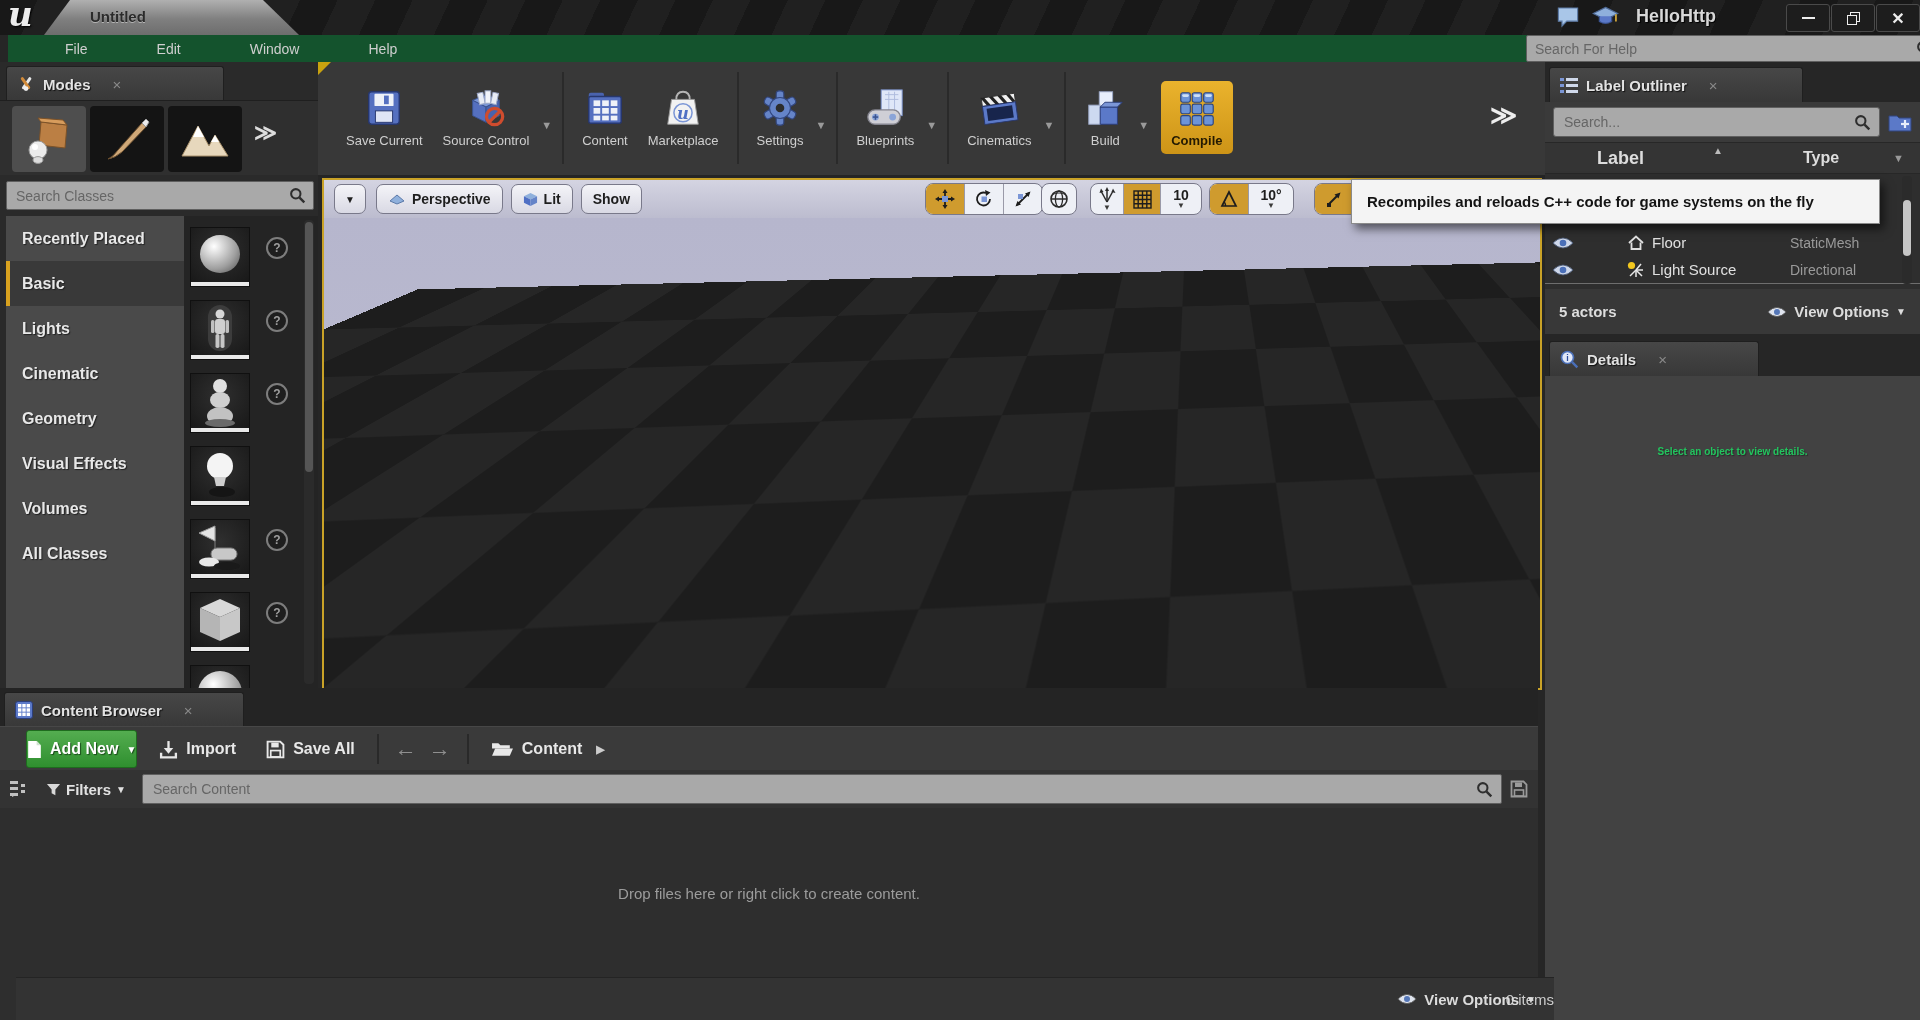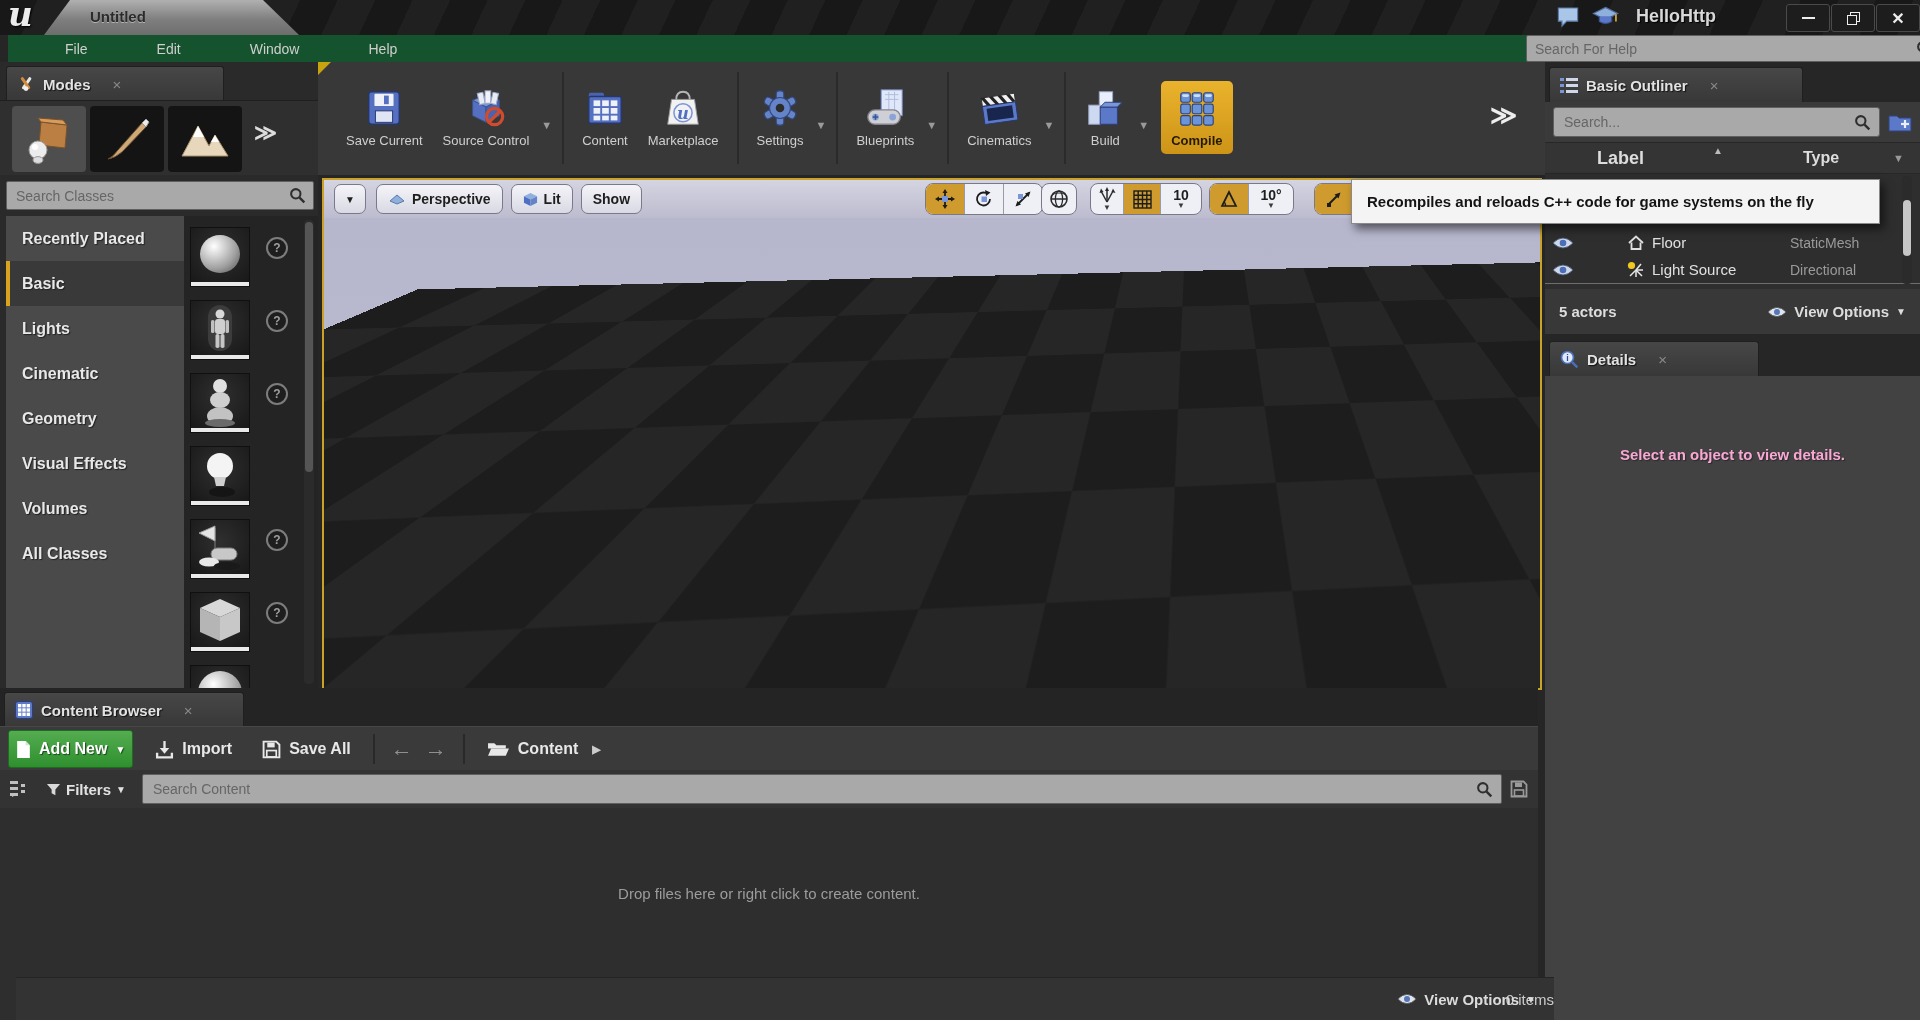--- a/index.html
+++ b/index.html
@@ -64,21 +64,21 @@
   .tooltip{left:1351px;top:179px;width:497px;height:43px;background:#f4f4f4;border:1px solid #8a8a8a;box-shadow:4px 5px 9px rgba(0,0,0,.55);display:flex;align-items:center;padding:0 15px;color:#141414;font-size:15px;font-weight:600;z-index:50;white-space:nowrap;}
   
   .outliner{left:1545px;top:62px;width:375px;height:270px;background:#3a3a3a;}
   .rowitem{height:27px;display:flex;align-items:center;gap:7px;padding-left:7px;color:#e0e0e0;font-size:15px;}
   .rowitem .type{position:absolute;left:245px;width:118px;overflow:hidden;white-space:nowrap;color:#9a9a9a;font-size:14px;-webkit-mask-image:linear-gradient(90deg,#000 70%,transparent);mask-image:linear-gradient(90deg,#000 70%,transparent);}
   .details{left:1545px;top:336px;width:375px;height:684px;background:#424242;}
   
   .cbrowser{left:0;top:688px;width:1538px;height:332px;background:#2e2e2e;}
   .cb-toolbar{position:absolute;left:0;top:38px;width:100%;height:44px;background:#3a3a3a;border-top:1px solid #474747;border-bottom:1px solid #272727;display:flex;align-items:center;}
   .cb-btn{display:flex;align-items:center;gap:8px;color:#e8e8e8;font-size:16px;font-weight:700;padding:0 12px;}
-  .addnew{height:36px;background:linear-gradient(#54ad50,#2f8f2f);border:1px solid #1e6c1e;border-radius:3px;margin-left:8px;padding:0 7px;display:flex;align-items:center;gap:8px;color:#fff;font-size:16px;font-weight:700;text-shadow:1px 1px 1px #1a4a1a;}
+  .addnew{height:36px;background:linear-gradient(#54ad50,#2f8f2f);border:1px solid #1e6c1e;border-radius:3px;margin-left:26px;padding:0 0;display:flex;align-items:center;gap:8px;color:#fff;font-size:16px;font-weight:700;text-shadow:1px 1px 1px #1a4a1a;}
   .cb-sep{width:2px;height:30px;background:#292929;margin:0 10px;}
   .arrow{color:#8f8f8f;font-size:22px;font-weight:700;padding:0 6px;}
   .cb-filters{position:absolute;left:0;top:82px;width:100%;height:38px;background:#333333;display:flex;align-items:center;}
   .cb-footer{position:absolute;left:16px;bottom:0;width:100%;height:42px;background:#333333;border-top:1px solid #242424;display:flex;align-items:center;justify-content:flex-end;}
   .viewopts{display:flex;align-items:center;gap:7px;color:#dcdcdc;font-size:15px;font-weight:700;}
   .scrollbar{background:#2b2b2b;border-radius:4px;}
   .scrollthumb{position:absolute;left:1px;width:8px;background:#8f8f8f;border-radius:4px;}
 </style>
 </head>
 <body>
@@ -568,21 +568,21 @@
                 <rect x="0" y="0" width="4" height="3"></rect>
                 <rect x="0" y="6" width="4" height="3"></rect>
                 <rect x="0" y="12" width="4" height="3"></rect>
               </g>
               <g fill="#cfd8ea">
                 <rect x="6" y="0" width="12" height="3"></rect>
                 <rect x="6" y="6" width="12" height="3"></rect>
                 <rect x="6" y="12" width="12" height="3"></rect>
               </g>
             </svg>
-          <span class="t">Basic Outliner</span>
+          <span class="t">Label Outliner</span>
           <span class="tab-x">×</span>
         </div>
       </div>
     </div>
     <div class="row" style="height:40px;padding:0 8px;gap:8px;background:#3a3a3a;">
       <div class="searchbox" style="flex:1;height:28px;padding:0 8px;border-radius:3px;">
         <input type="text" placeholder="Search..." style="">
         <svg width="17" height="17" viewBox="0 0 20 20">
             <circle cx="8" cy="8" r="5.5" fill="none" stroke="#2e2e2e" stroke-width="2.4"></circle>
             <line x1="12.4" y1="12.4" x2="18" y2="18" stroke="#2e2e2e" stroke-width="2.8"></line>
@@ -667,21 +667,21 @@
           <svg width="19" height="19" viewBox="0 0 19 19">
               <circle cx="7.5" cy="7.5" r="6" fill="#dfe7f8" stroke="#4a6fb8" stroke-width="1.7"></circle>
               <text x="7.5" y="10.8" font-size="9" font-weight="700" fill="#2a4a9a" text-anchor="middle" font-family="Liberation Sans,sans-serif">i</text>
               <line x1="12.2" y1="12.2" x2="17.3" y2="17.3" stroke="#4a6fb8" stroke-width="2.4"></line>
             </svg>
           <span class="t">Details</span>
           <span class="tab-x">×</span>
         </div>
       </div>
     </div>
-    <div style="display:flex;justify-content:center;padding-top:70px;color:#f9a8d4;font-size:15px;font-weight:700;text-shadow:1px 1px 1px #2a2a2a;">
+    <div style="display:flex;justify-content:center;padding-top:70px;color:#22c55e;font-size:10px;font-weight:700;text-shadow:1px 1px 1px #2a2a2a;">
       <span>Select an object to view details.</span>
     </div>
   </div>
 
   <div class="abs cbrowser">
     <div style="background:#242424;height:38px;">
       <div class="abs" style="left:4px;top:4px;">
         <div class="paneltab" style="width:218px;">
           <svg width="18" height="18" viewBox="0 0 18 18">
               <rect x="0.5" y="0.5" width="17" height="17" rx="2.5" fill="#5b79c8" stroke="#2c3f7c"></rect>

